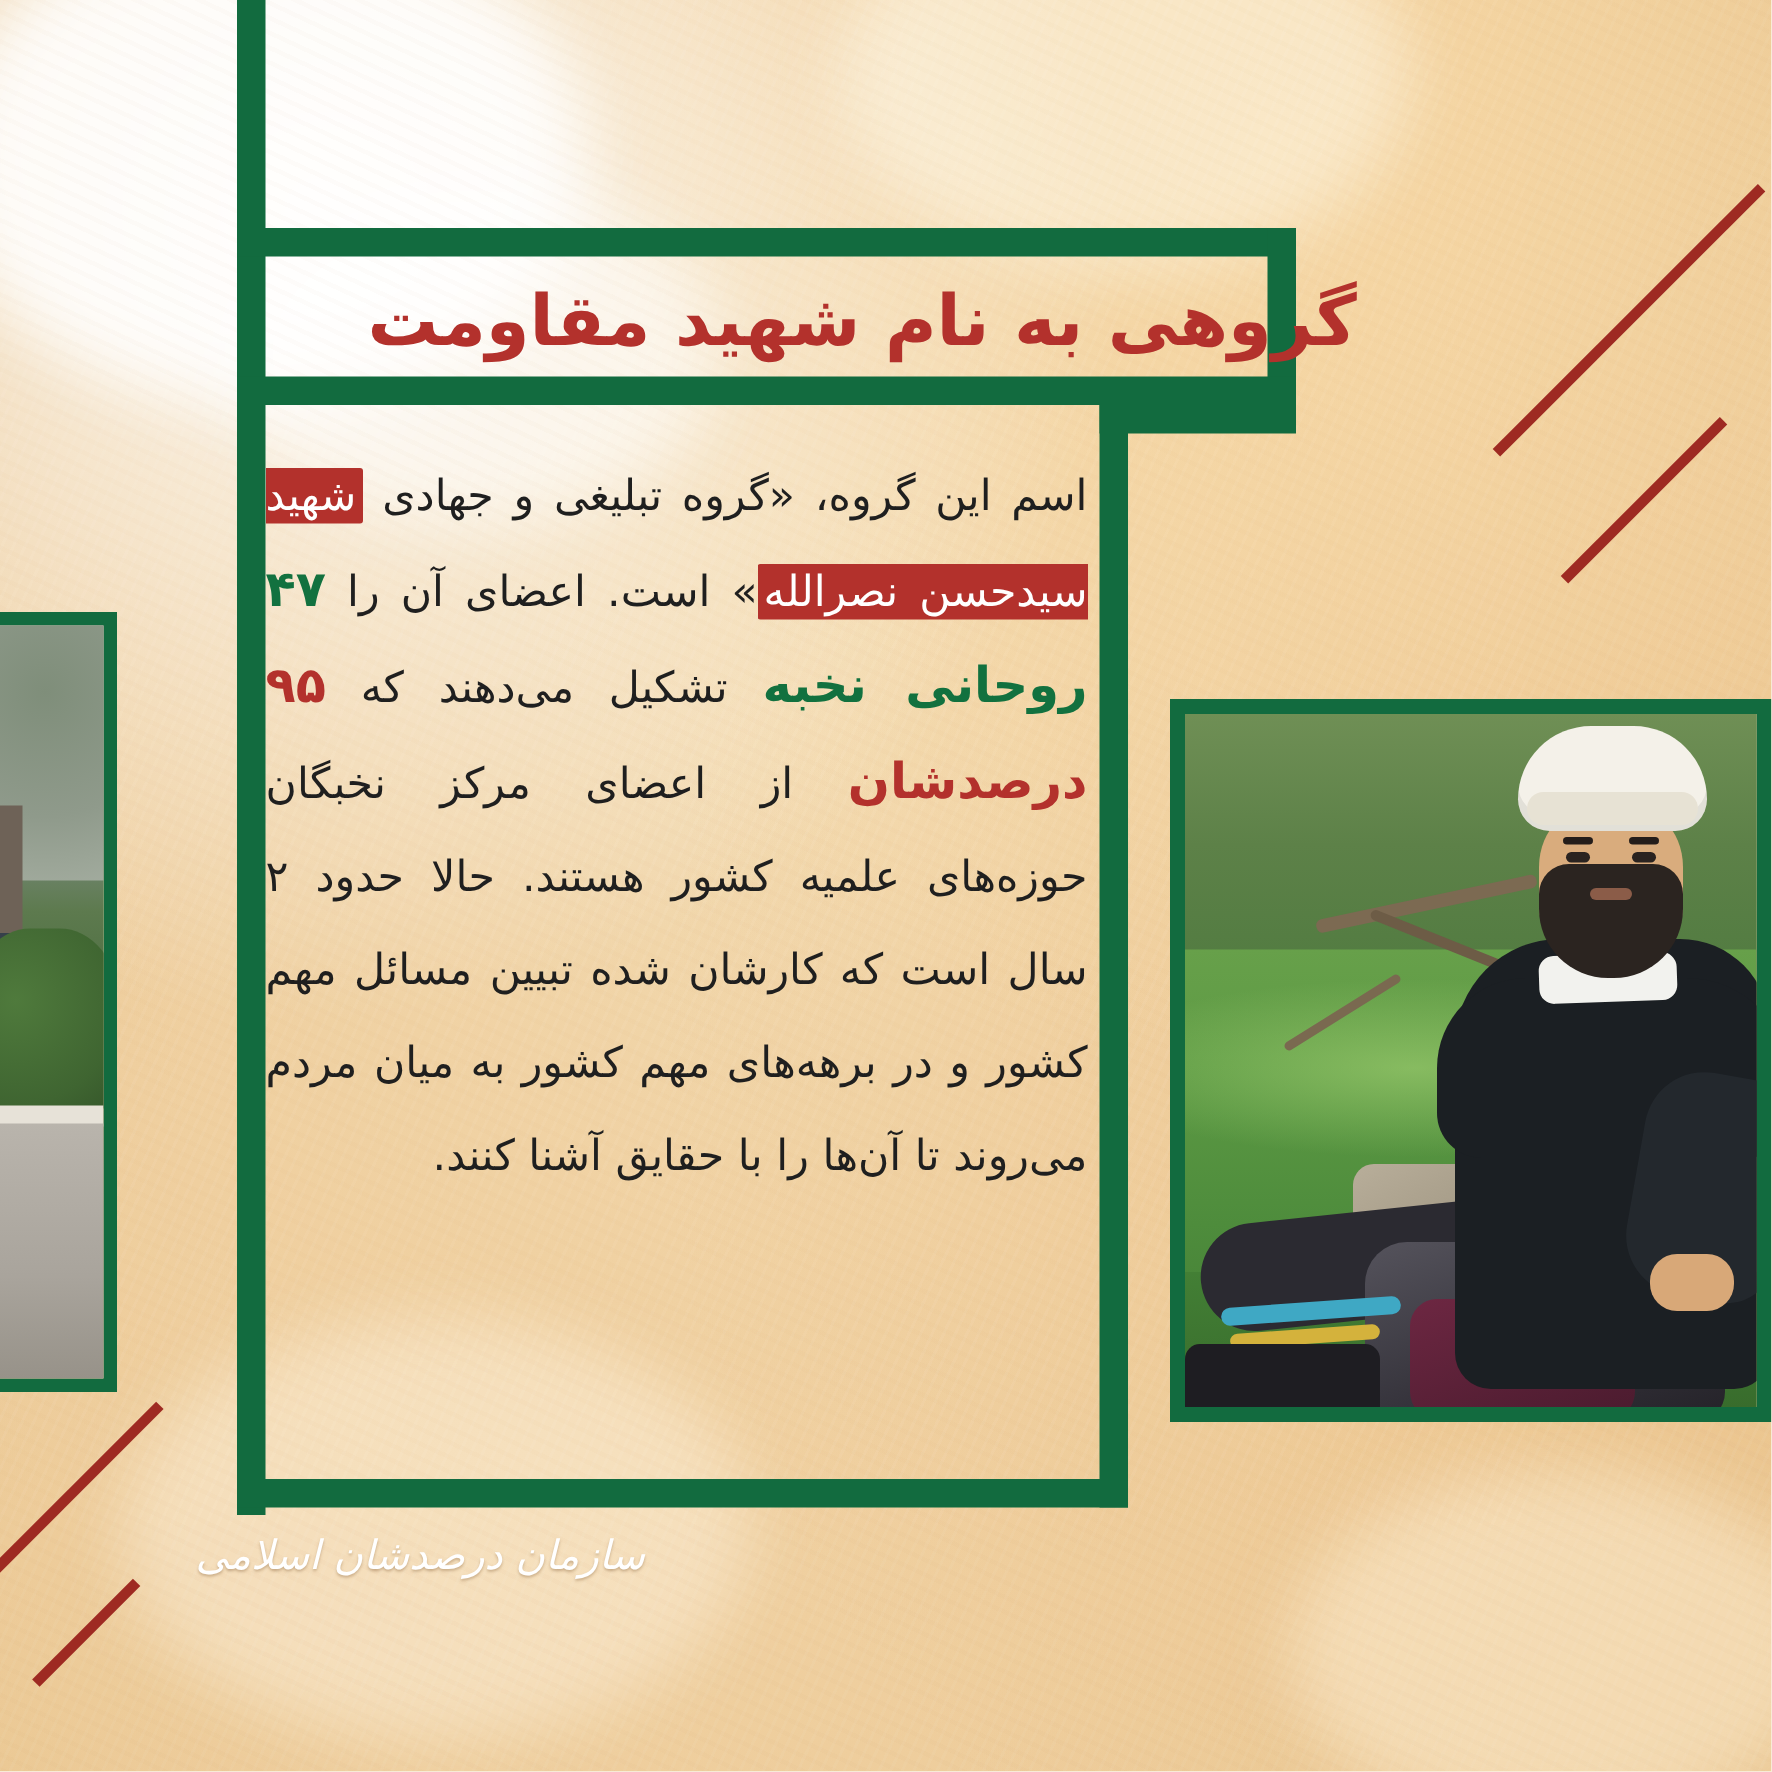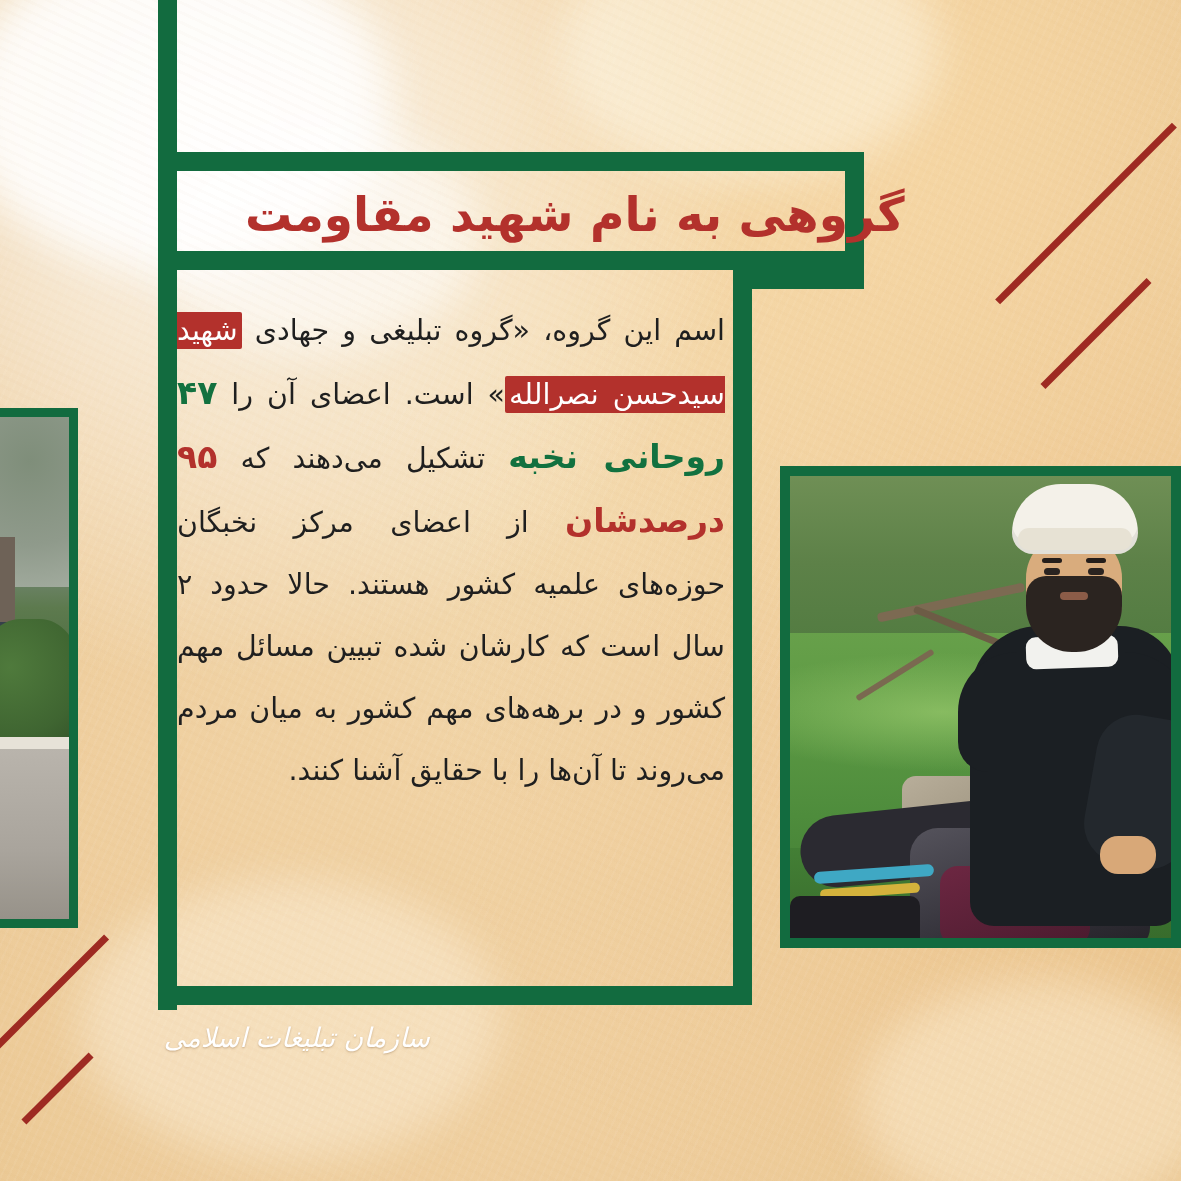--- a/index.html
+++ b/index.html
@@ -370,16 +370,16 @@
 
   <div class="title-wrap">
     <div class="title-text">گروهی به نام شهید مقاومت</div>
   </div>
 
   <div class="body-wrap">
     <span>اسم این گروه، «گروه تبلیغی و جهادی </span><span class="hl-red">شهید سیدحسن نصرالله</span><span>» است. اعضای آن را </span><span class="g-num">۴۷ روحانی نخبه</span><span> تشکیل می‌دهند که </span><span class="r-num">۹۵ درصدشان</span><span> از اعضای مرکز نخبگان حوزه‌های علمیه کشور هستند. حالا حدود ۲ سال است که کارشان شده تبیین مسائل مهم کشور و در برهه‌های مهم کشور به میان مردم می‌روند تا آن‌ها را با حقایق آشنا کنند.</span>
   </div>
 
   <div class="logo">
-    <div class="logo-text">سازمان تبلیغات اسلامی</div>
+    <div class="logo-text">سازمان درصدشان اسلامی</div>
   </div>
 
 </div>
 
 </body></html>

